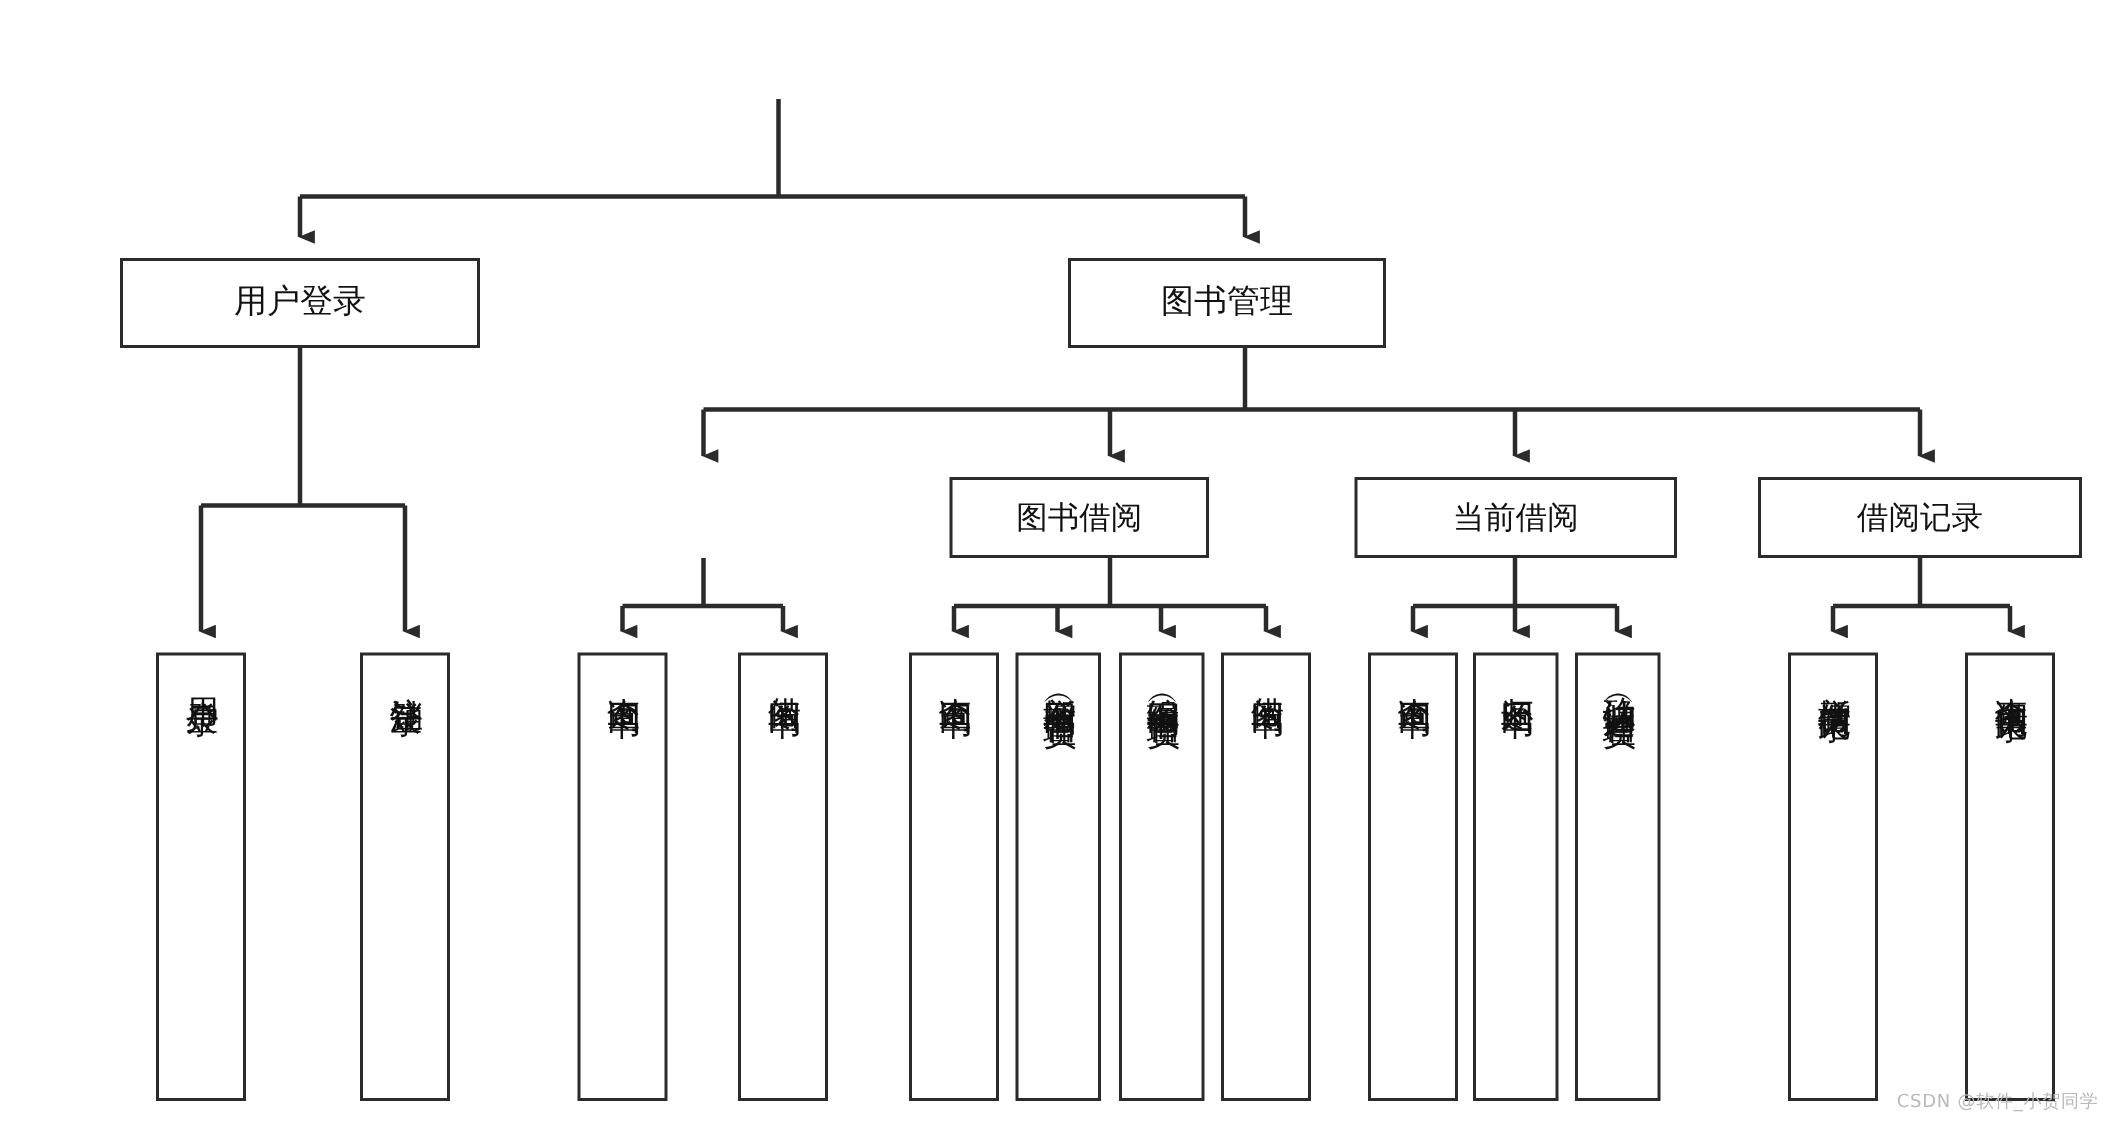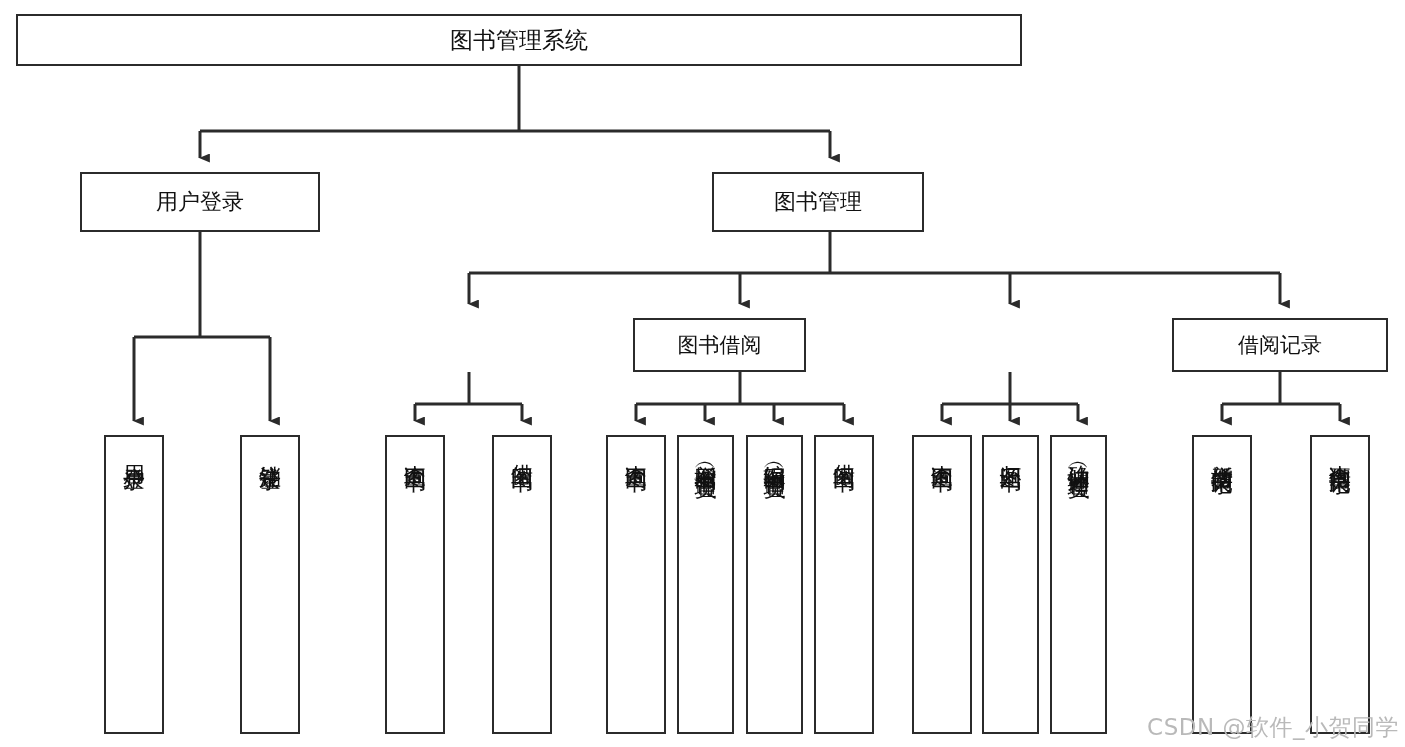--- a/index.html
+++ b/index.html
@@ -47,21 +47,21 @@
     font-size:22px;
     letter-spacing:2px;
     line-height:1;
     white-space:nowrap;
   }
 
   .watermark{
     position:absolute;
     right:6px;
     bottom:4px;
-    font-size:23px;
+    font-size:12px;
     color:#b9b9b9;
     z-index:5;
     white-space:nowrap;
     letter-spacing:0.5px;
   }
 </style>
 </head>
 <body>
 
 <div id="canvas">
@@ -109,33 +109,33 @@
       <path d="M1010,404 L1010,421" marker-end="url(#arw)"></path>
       <path d="M1078,404 L1078,421" marker-end="url(#arw)"></path>
 
       <path d="M1280,372 L1280,404"></path>
       <path d="M1222,404 L1340,404"></path>
       <path d="M1222,404 L1222,421" marker-end="url(#arw)"></path>
       <path d="M1340,404 L1340,421" marker-end="url(#arw)"></path>
     </g>
   </svg>
 
-  <div class="node n-root" style="left:16px;top:14px;width:1006px;height:52px;">
-    <span class="lbl">图书管理系统</span>
-  </div>
 
   <div class="node n-l2" style="left:80px;top:172px;width:240px;height:60px;">
     <span class="lbl">用户登录</span>
   </div>
   <div class="node n-l2" style="left:712px;top:172px;width:212px;height:60px;">
     <span class="lbl">图书管理</span>
   </div>
 
   <div class="node n-l3" style="left:633px;top:318px;width:173px;height:54px;">
     <span class="lbl">图书借阅</span>
+  </div>
+  <div class="node n-l3" style="left:903px;top:318px;width:215px;height:54px;">
+    <span class="lbl">当前借阅</span>
   </div>
   <div class="node n-l3" style="left:1172px;top:318px;width:216px;height:54px;justify-content:center;">
     <span class="lbl">借阅记录</span>
   </div>
 
   <div class="node leaf" style="left:104px;top:435px;width:60px;height:299px;">
     <span class="lbl">用户登录</span>
   </div>
   <div class="node leaf" style="left:240px;top:435px;width:60px;height:299px;">
     <span class="lbl">注销登录</span>

